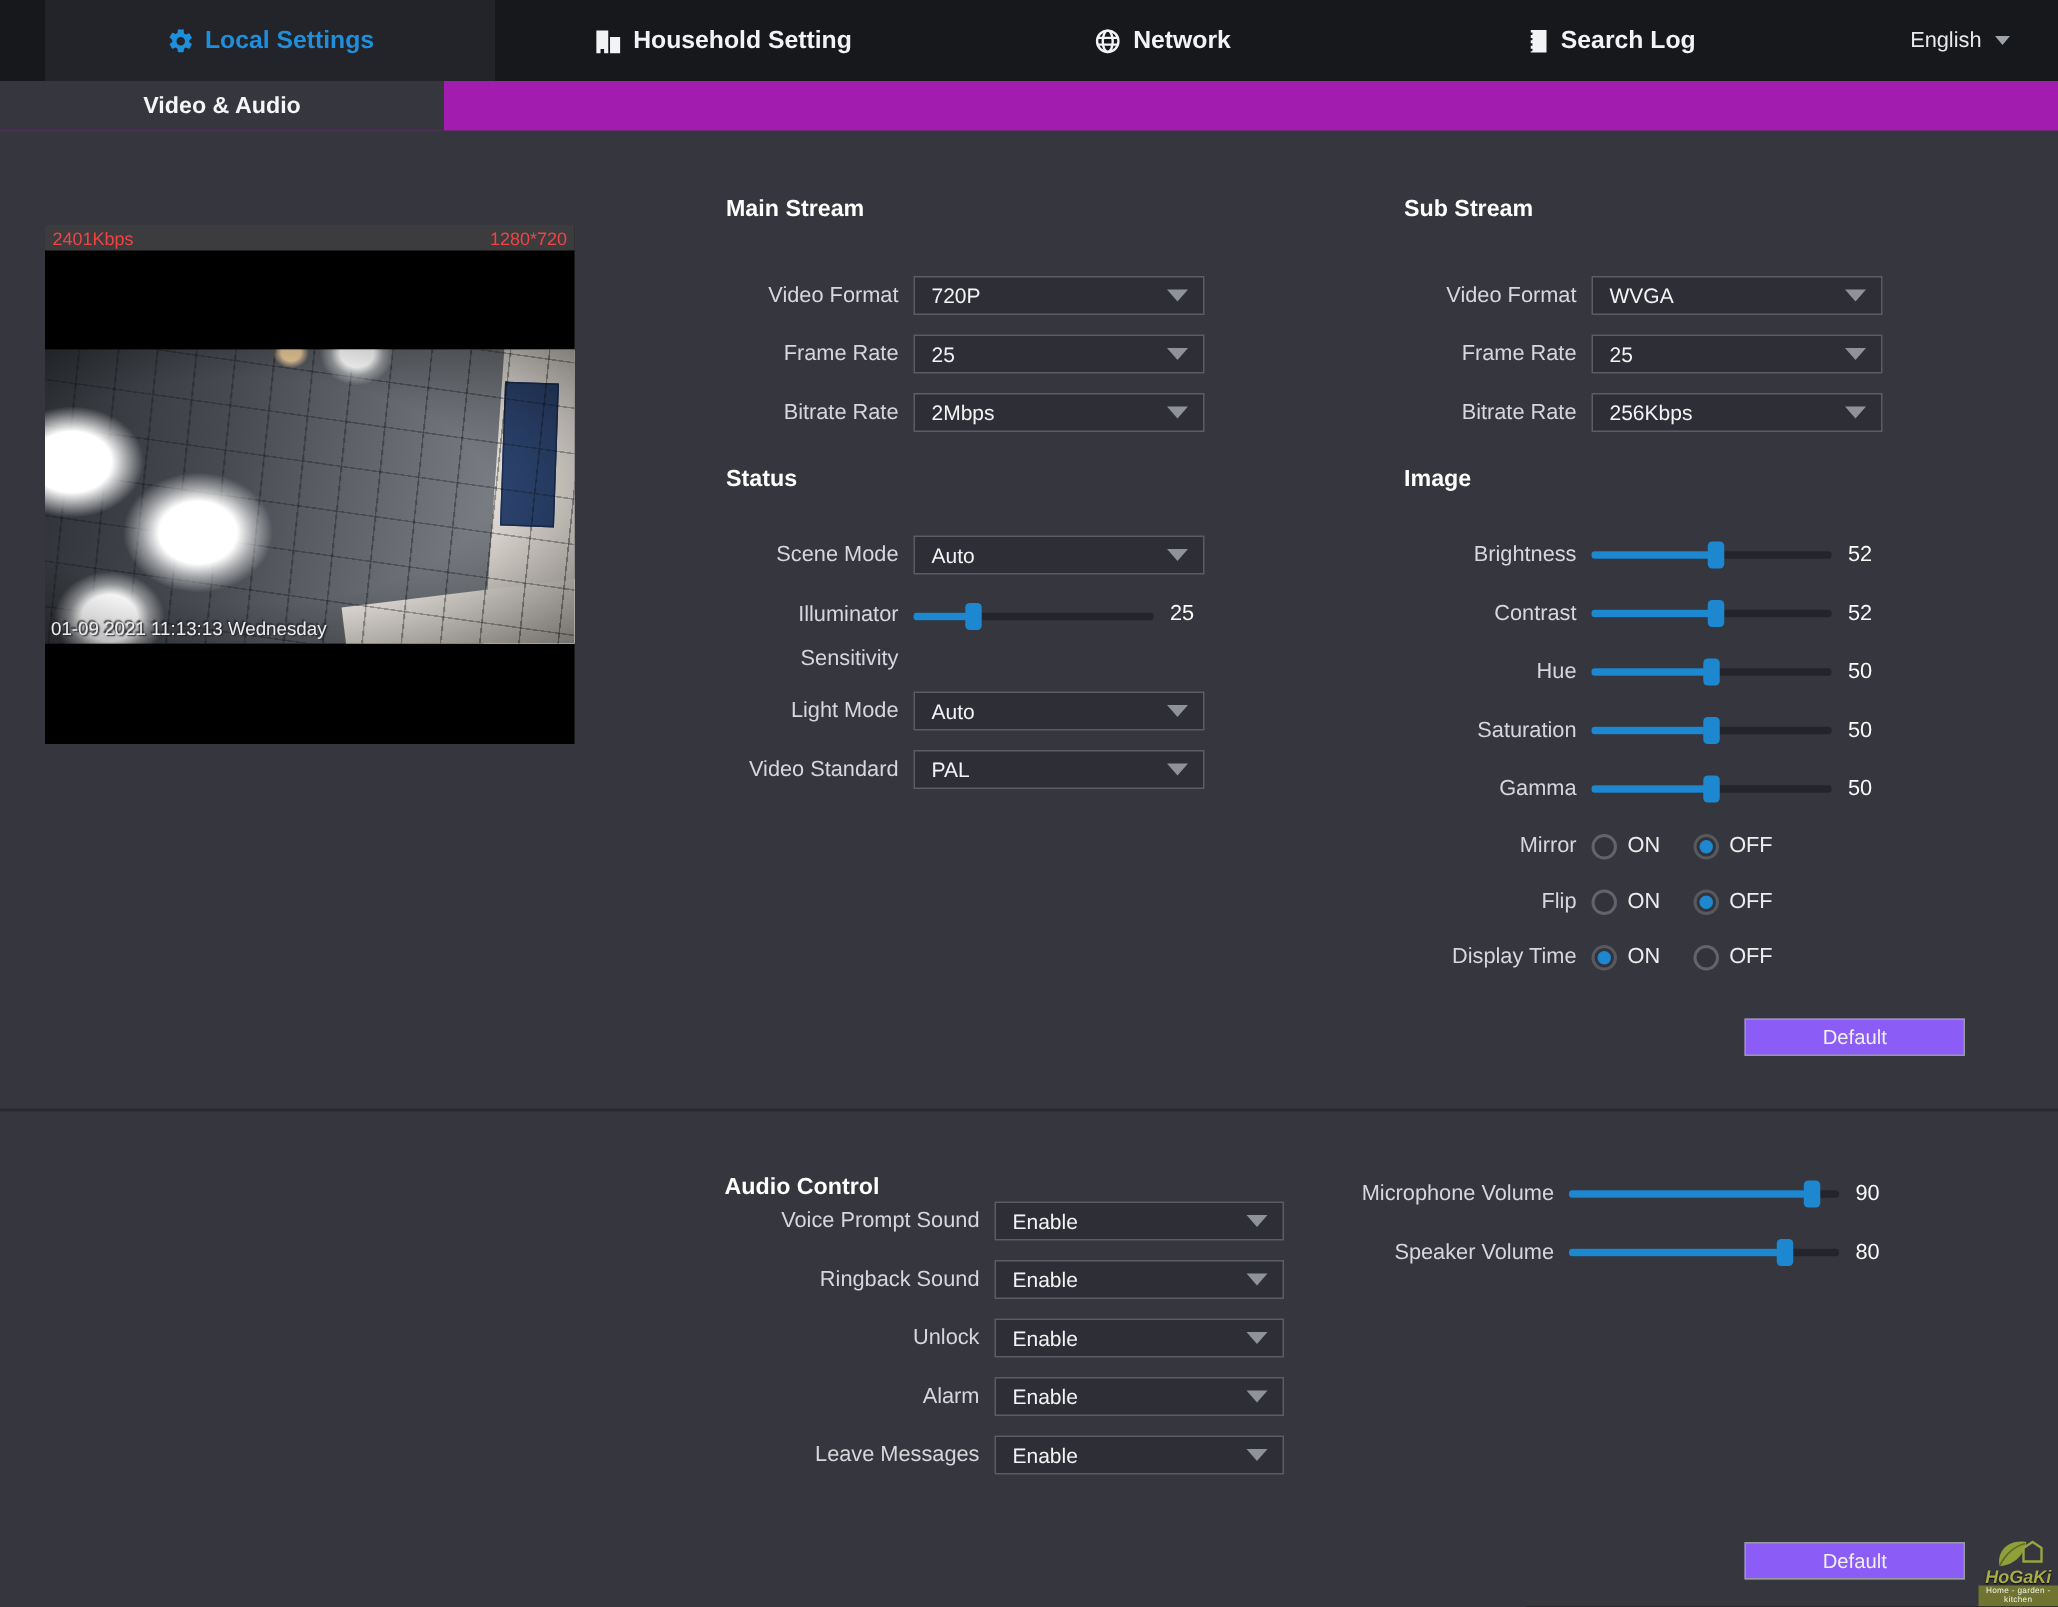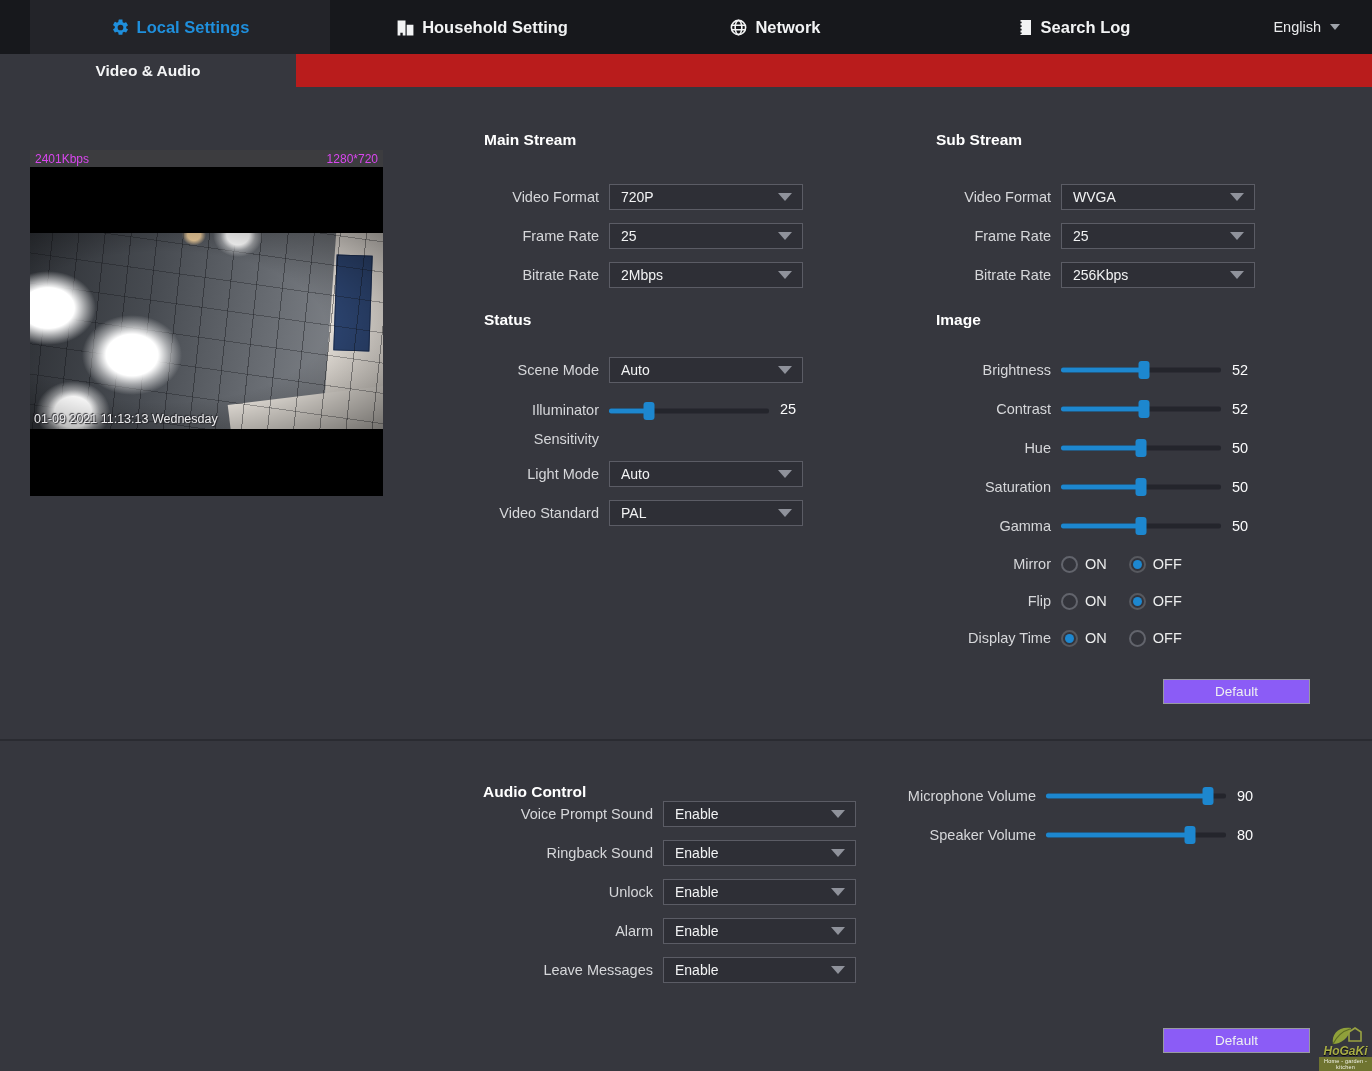--- a/index.html
+++ b/index.html
@@ -19,31 +19,31 @@
   #nav-household { left:352px; width:260px; }
   #nav-network { left:655px; width:240px; }
   #nav-search { left:948px; width:250px; }
   .nav-lang {
     position:absolute; right:32px; top:0; height:54px; display:flex; align-items:center; gap:9px;
     color:#e9eaec; font-size:14.5px; cursor:pointer;text-align:center;
   }
   .caret-sm { width:0; height:0; border-left:5px solid transparent; border-right:5px solid transparent;
     border-top:6px solid #9fa3aa; }
   
-  .subbar { position:absolute; top:54px; left:0; right:0; height:33px; background:#b91c1c; z-index:4; }
+  .subbar { position:absolute; top:54px; left:0; right:0; height:33px; background:#a21caf; z-index:4; }
   .subtab-active {
     position:absolute; left:0; top:0; width:296px; height:33px; background:#36373e;
     color:#f4f5f6; font-weight:bold; font-size:15.5px;
     display:flex; align-items:center; justify-content:center; cursor:pointer;
   }
   
   .preview { position:absolute; left:30px; top:150px; width:353px; height:346px; background:#000; }
   .preview-bar {
     position:absolute; top:0; left:0; right:0; height:17px; background:rgba(110,110,114,.55);
-    color:#d946ef; font-size:12px; display:flex; justify-content:space-between; align-items:center;
+    color:#ef4444; font-size:12px; display:flex; justify-content:space-between; align-items:center;
     padding:0 5px; z-index:3;
   }
   .scene { position:absolute; left:0; top:83px; width:353px; height:196px; overflow:hidden;
     background:linear-gradient(100deg,#2e3136 0%,#484c52 35%,#6d7177 70%,#8d9095 100%); }
   .scene .grid { position:absolute; inset:-15%;
     background:
       repeating-linear-gradient(96deg, rgba(15,16,20,.40) 0 1px, transparent 1px 26px),
       repeating-linear-gradient(8deg,  rgba(15,16,20,.30) 0 1px, transparent 1px 30px); }
   .glow { position:absolute; border-radius:50%; }
   .g1 { left:-30px; top:38px;  width:96px; height:74px; background:radial-gradient(closest-side,#fff 0 55%, rgba(255,255,255,.55) 75%, transparent); }

